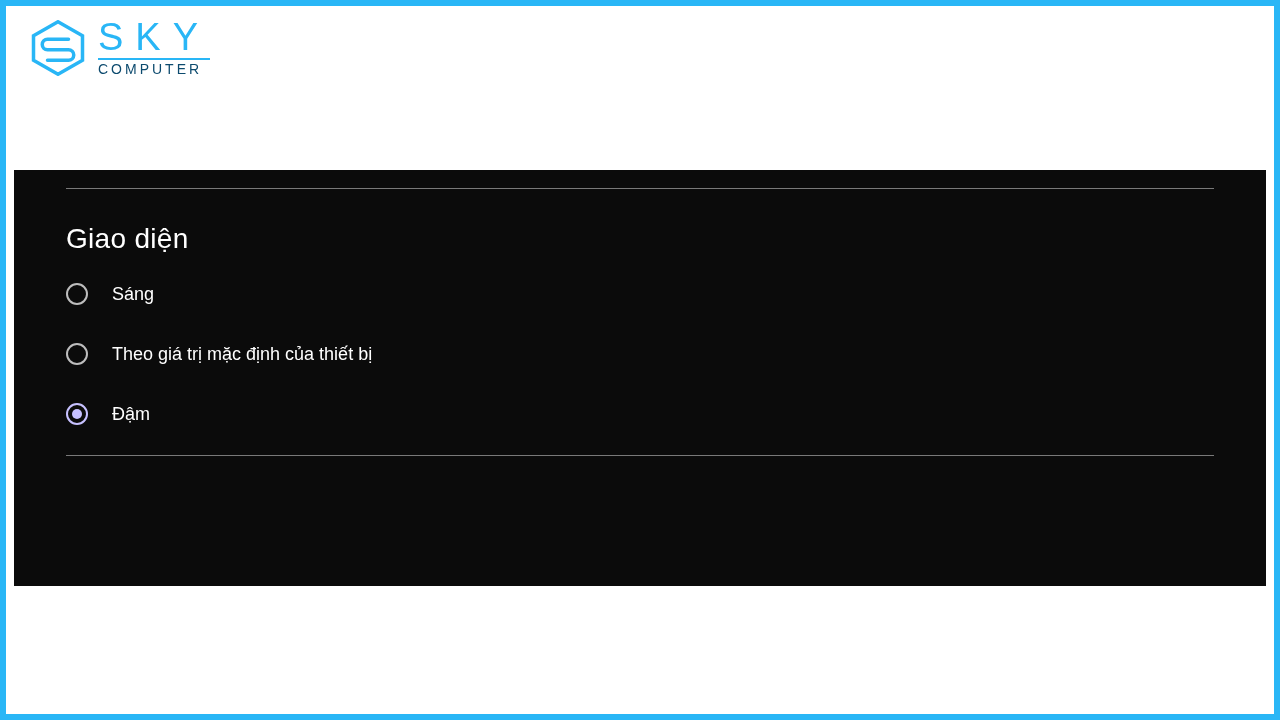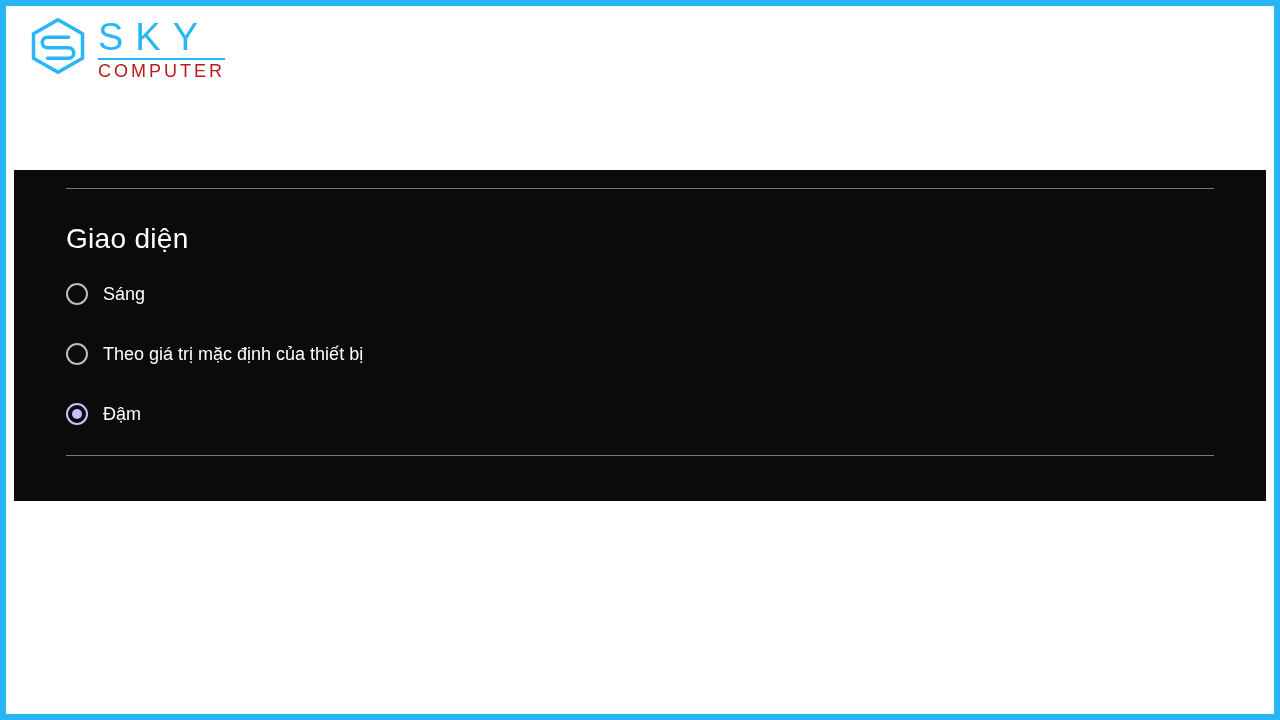--- a/index.html
+++ b/index.html
@@ -14,21 +14,21 @@
       height: 720px;
       border: 6px solid #29b6f6;
       background: #ffffff;
       position: relative;
     }
     .logo-area {
       position: absolute;
       top: 12px;
       left: 24px;
       display: flex;
-      align-items: flex-start;
+      align-items: flex-end;
       gap: 12px;
     }
     .logo-mark {
       width: 56px;
       height: 56px;
       display: flex;
       align-items: center;
       justify-content: center;
     }
     .logo-text-wrap {
@@ -39,31 +39,31 @@
     .logo-text-top {
       font-size: 38px;
       font-weight: 300;
       letter-spacing: 12px;
       color: #29b6f6;
       border-bottom: 2px solid #29b6f6;
       padding-bottom: 2px;
       margin-bottom: 2px;
     }
     .logo-text-bottom {
-      font-size: 18px;
+      font-size: 14px;
       font-weight: 400;
       letter-spacing: 3px;
-      color: #b91c1c;
+      color: #0c4a6e;
     }
     .panel {
       position: absolute;
       top: 164px;
       left: 8px;
       right: 8px;
-      height: 331px;
+      height: 416px;
       background: #0b0b0b;
       padding: 18px 52px 0 52px;
     }
     .divider {
       height: 1px;
       background: rgba(255,255,255,0.45);
       width: 100%;
     }
     .section-title {
       color: #ffffff;
@@ -74,21 +74,21 @@
     }
     .option-list {
       display: flex;
       flex-direction: column;
       gap: 38px;
       margin-bottom: 30px;
     }
     .option-row {
       display: flex;
       align-items: center;
-      gap: 15px;
+      gap: 24px;
       cursor: pointer;
     }
     .radio {
       width: 22px;
       height: 22px;
       border: 2px solid #bdbdbd;
       border-radius: 50%;
       display: inline-flex;
       align-items: center;
       justify-content: center;

